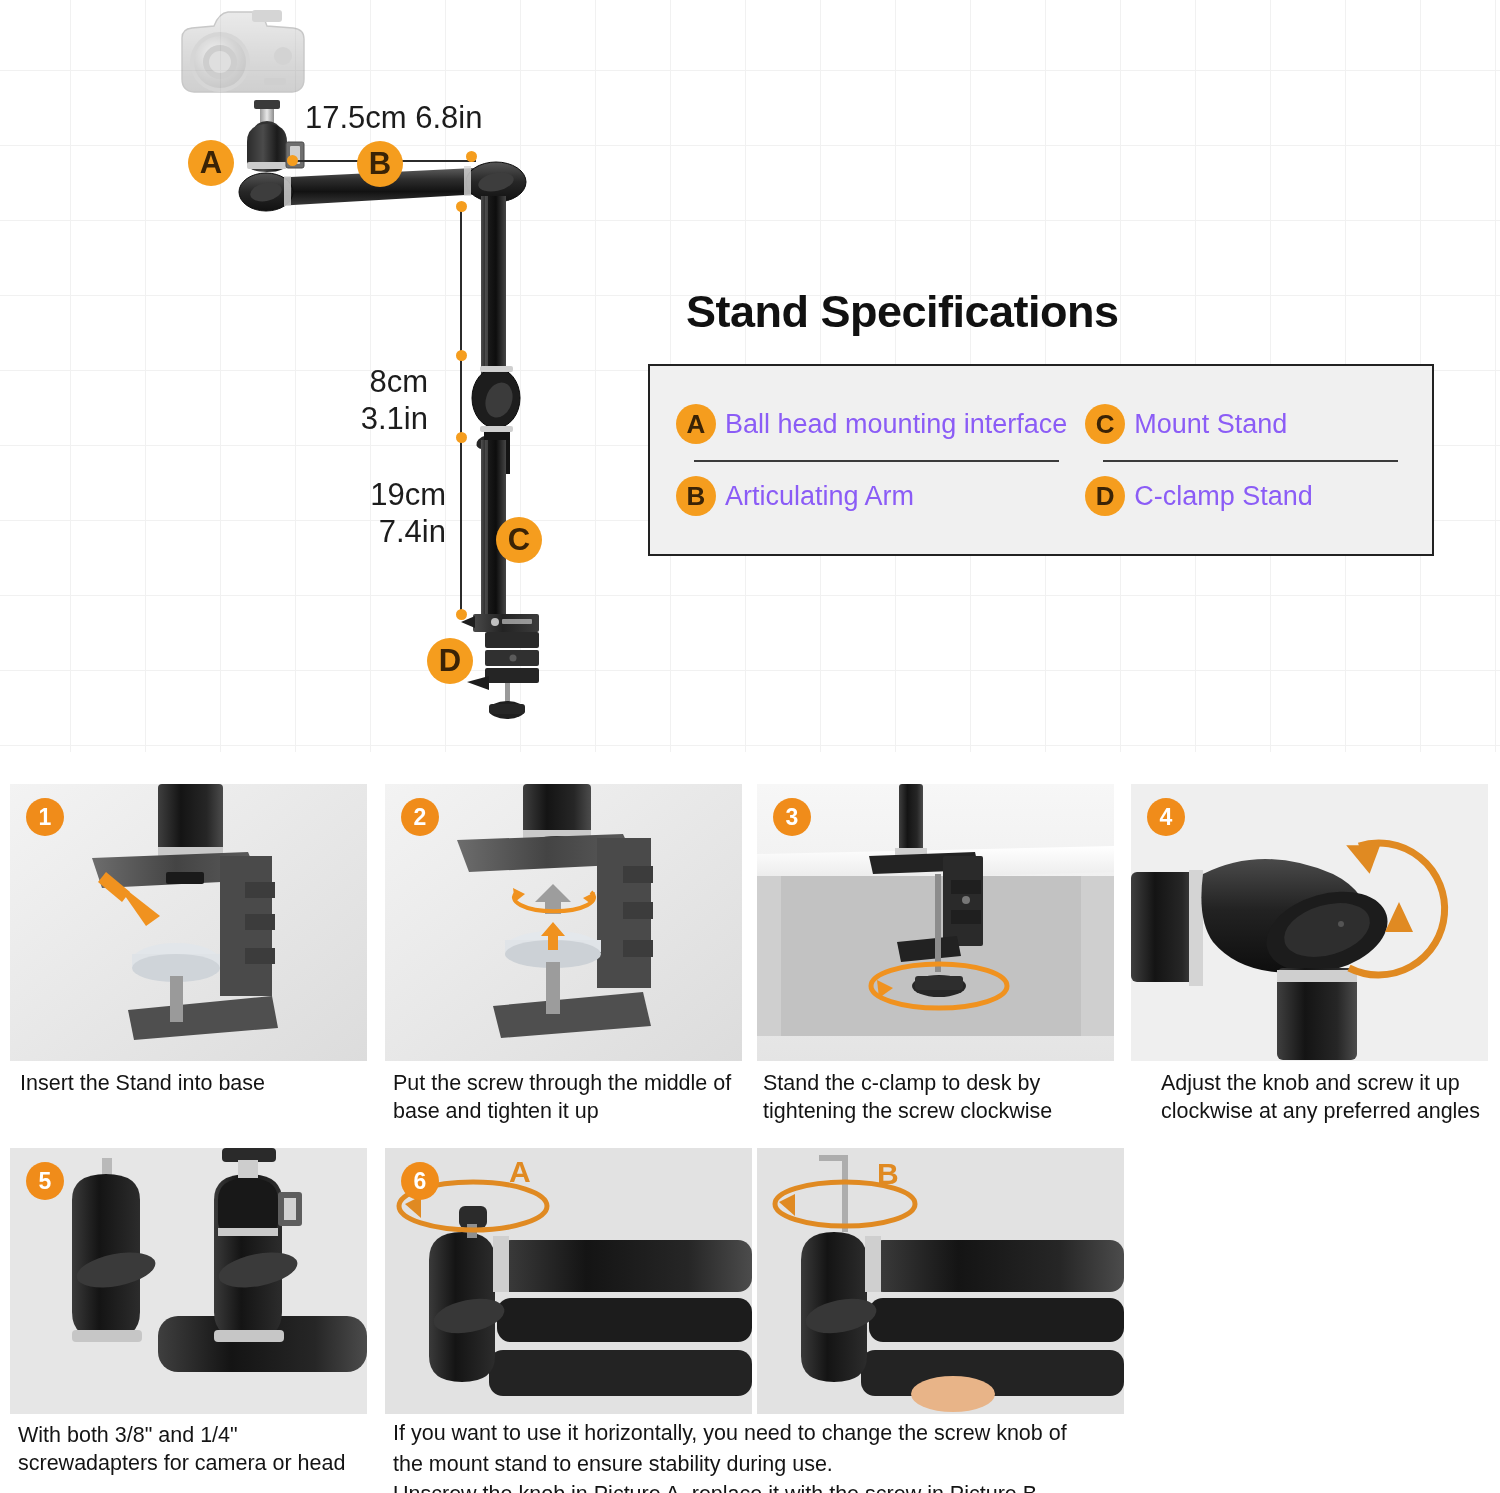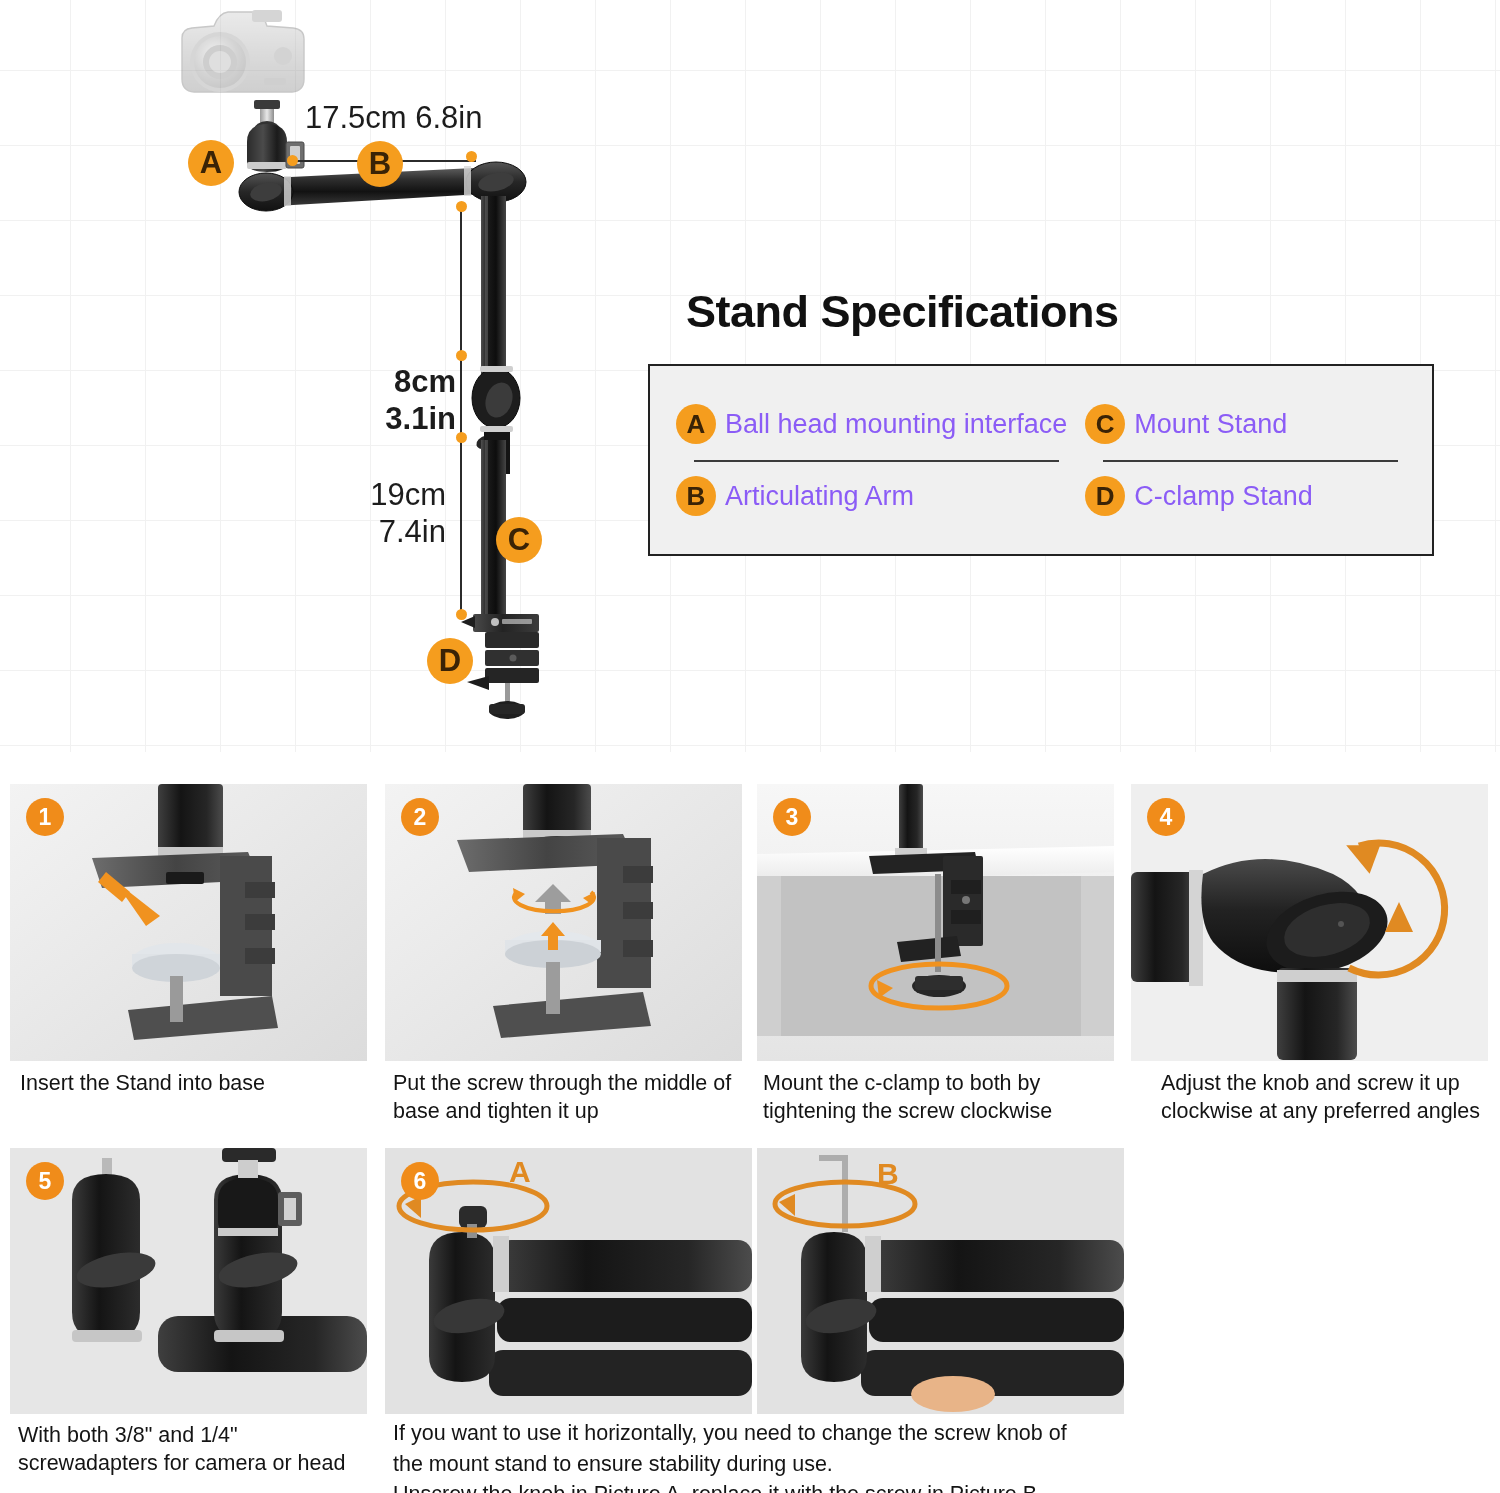--- a/index.html
+++ b/index.html
@@ -294,21 +294,21 @@
     <div class="dim-label" style="left:305px; top:100px;">17.5cm 6.8in</div>
     <div class="badge badge-dia" style="left:188px; top:140px;">A</div>
     <div class="badge badge-dia" style="left:357px; top:141px;">B</div>
 
     <div class="dim-line" style="left:460px; top:205px; width:2px; height:412px;"></div>
     <div class="dim-dot" style="left:456px; top:201px;"></div>
     <div class="dim-dot" style="left:456px; top:350px;"></div>
     <div class="dim-dot" style="left:456px; top:432px;"></div>
     <div class="dim-dot" style="left:456px; top:609px;"></div>
 
-    <div class="dim-label right" style="left:328px; top:364px; width:128px;font-weight:bold;">8cm
+    <div class="dim-label right" style="left:300px; top:364px; width:128px;">8cm
 3.1in</div>
     <div class="dim-label right" style="left:318px; top:477px; width:128px;">19cm
 7.4in</div>
 
     <div class="badge badge-dia" style="left:496px; top:517px;">C</div>
     <div class="badge badge-dia" style="left:427px; top:638px;">D</div>
   </div>
 
   <div id="specs-block">
     <div id="specs-title">Stand Specifications</div>
@@ -429,21 +429,21 @@
     <circle cx="209" cy="116" r="4" fill="#777"></circle>
     <path d="M140 158 L200 152 L204 172 L144 178 Z" fill="#222"></path>
     <rect x="178" y="90" width="6" height="98" fill="#8c8c8c"></rect>
     <ellipse cx="182" cy="202" rx="27" ry="11" fill="#262626"></ellipse>
     <rect x="158" y="192" width="48" height="14" rx="3" fill="#2e2e2e"></rect>
     <ellipse cx="182" cy="202" rx="68" ry="22" fill="none" stroke="#F0921F" stroke-width="5"></ellipse>
     <path d="M120 196 L136 204 L122 214 Z" fill="#F0921F"></path>
   </svg>
   <div class="step-badge">3</div>
 </div>
-<div class="step-caption" style="left:763px; top:1070px; width:350px;">Mount the c-clamp to both by tightening the screw clockwise</div>
+<div class="step-caption" style="left:763px; top:1070px; width:350px;">Stand the c-clamp to desk by tightening the screw clockwise</div>
 
 <div class="step-panel" style="left:1131px; top:784px; width:357px; height:277px;">
   <svg width="357" height="277" viewBox="0 0 357 277">
     <defs>
       <linearGradient id="s4knob" x1="0" y1="0" x2="0" y2="1">
         <stop offset="0%" stop-color="#4a4a4a"></stop>
           <stop offset="45%" stop-color="#222"></stop>
         <stop offset="100%" stop-color="#0e0e0e"></stop>
       </linearGradient>
     </defs>

